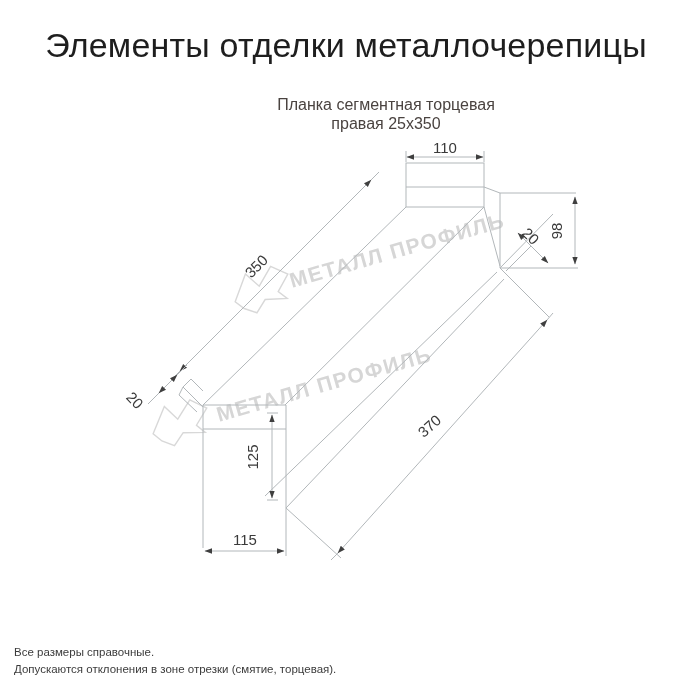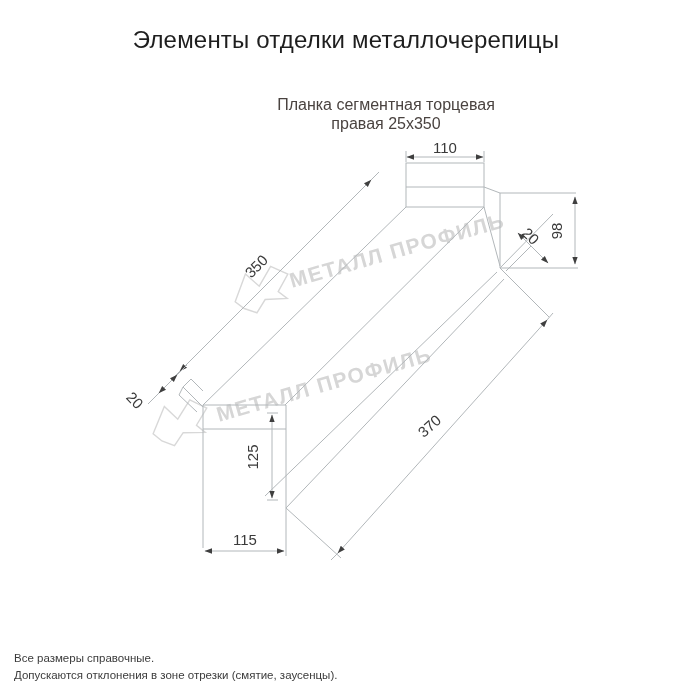--- a/index.html
+++ b/index.html
@@ -2,29 +2,29 @@
 <html><head>
 <meta charset="utf-8">
 <style>
   html,body{margin:0;padding:0;}
   body{
     width:700px;height:700px;position:relative;overflow:hidden;
     background:#ffffff;font-family:"Liberation Sans",sans-serif;
   }
   .page-title{
     position:absolute;top:26px;left:0;width:692px;text-align:center;
-    font-size:24px;color:#1e1e1e;letter-spacing:.2px;
+    font-size:34px;color:#1e1e1e;letter-spacing:.2px;
   }
   .subtitle{
     position:absolute;top:95px;left:0;width:700px;text-align:center;
     font-size:16px;line-height:19px;color:#4a4340;margin-left:36px;
   }
   .footer{
     position:absolute;left:14px;top:644px;
-    font-size:11.5px;line-height:17px;color:#3b3b3b;margin-top:6px;
+    font-size:11.5px;line-height:17px;color:#3b3b3b;
   }
   svg{position:absolute;left:0;top:0;}
   .dln{stroke:#b2b7ba;stroke-width:1;fill:none;}
   .dim{stroke:#b2b7ba;stroke-width:1;fill:none;}
   .dtx{font-family:"Liberation Sans",sans-serif;font-size:15px;fill:#3a3a3a;}
   .wm-text{font-family:"Liberation Sans",sans-serif;font-weight:bold;font-size:21px;
     fill:#d6d6d6;letter-spacing:1.5px;}
   .wm-logo{stroke:#d8d8d8;stroke-width:1.4;fill:none;}
 </style>
 </head>
@@ -119,14 +119,14 @@
     <line class="dim" x1="272" y1="415" x2="272" y2="498" marker-start="url(#arr)" marker-end="url(#arr)"></line>
     <text class="dtx" text-anchor="middle" transform="translate(258,457) rotate(-90)">125</text>
 
     <line class="dim" x1="205" y1="551" x2="284" y2="551" marker-start="url(#arr)" marker-end="url(#arr)"></line>
     <text class="dtx" x="245" y="545" text-anchor="middle">115</text>
   </g>
 </svg>
 
 <div class="footer">
   <div>Все размеры справочные.</div>
-  <div>Допускаются отклонения в зоне отрезки (смятие, заусенцы).</div>
+  <div>Допускаются отклонения в зоне отрезки (смятие, торцевая).</div>
 </div>
 
 </body></html>

